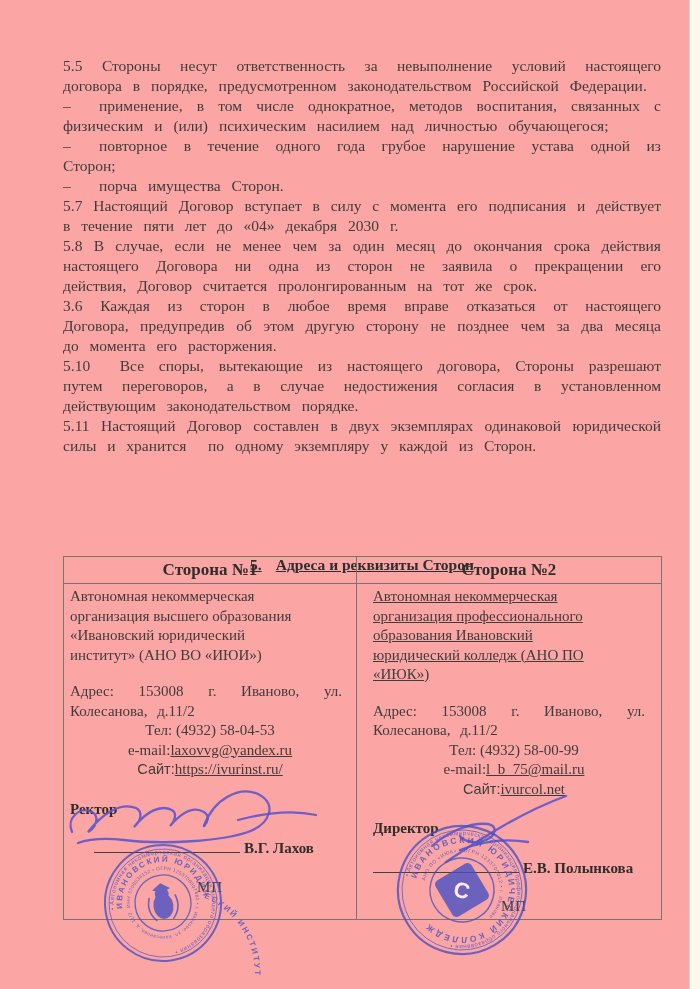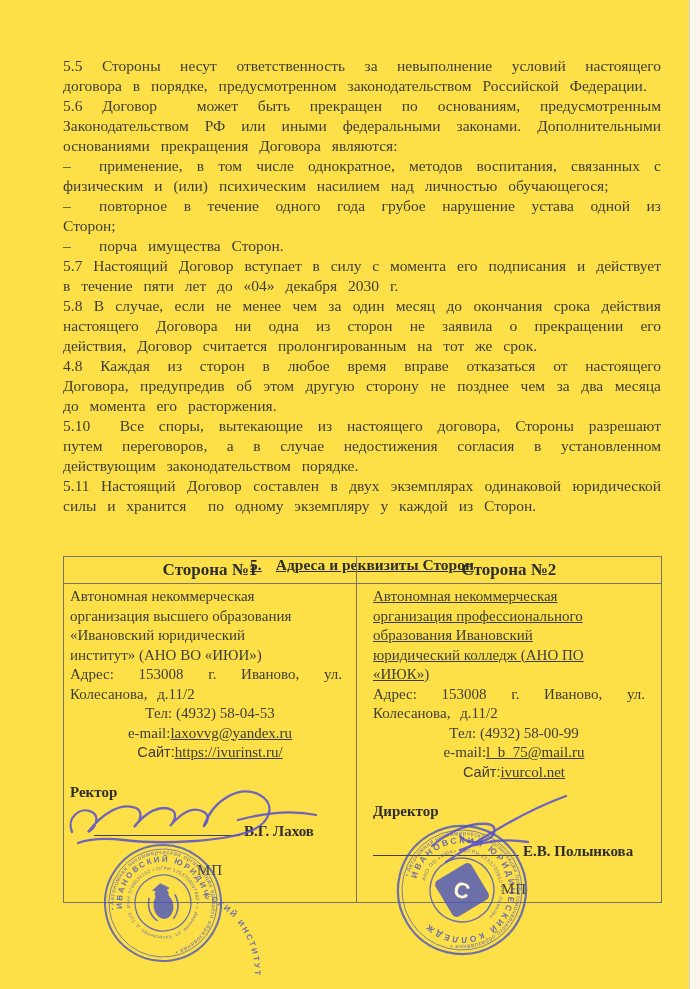--- a/index.html
+++ b/index.html
@@ -1,20 +1,20 @@
 <!DOCTYPE html>
 <html><head>
 <meta charset="utf-8">
 <style>
   html,body{margin:0;padding:0;background:#e8e8e8;}
   .page{
     position:relative;
     width:700px;height:989px;
     margin:0 auto;
-    background:#fde047;
+    background:#fca5a5;
     overflow:hidden;
     font-family:"Liberation Serif","DejaVu Serif",serif;
     color:#3d3d3b;
   }
   .scan-edge-line{position:absolute;top:0;bottom:0;right:10px;width:1px;background:#d9d6cb;}
   .scan-edge-strip{position:absolute;top:0;bottom:0;right:0;width:10px;background:#fbf9ee;}
 
   .body-text{
     position:absolute;left:63px;top:56px;width:598px;
   }
@@ -45,21 +45,21 @@
     height:24px;font-size:17px;font-weight:bold;color:#2e2e2c;
     text-align:center;vertical-align:middle;padding:1px 2px;
   }
   table.parties col.c1{width:293px;}
   table.parties col.c2{width:305px;}
   table.parties td{vertical-align:top;height:294px;padding:3px 6px 2px 6px;}
   table.parties td.right-cell{padding-left:16px;}
 
   .org{max-width:238px;}
   .right-cell .org{max-width:228px;text-decoration:underline;}
-  .addr{text-align:justify;word-spacing:6px;max-width:272px;}
+  .addr{text-align:justify;word-spacing:6px;max-width:272px;margin-top:17px;}
   .cell-line{white-space:nowrap;text-align:center;}
   .lnk{text-decoration:underline;color:#3d3d3b;margin-left:0;}
   .sans{font-family:"Liberation Sans","DejaVu Sans",sans-serif;font-size:14.5px;}
   .role{font-weight:bold;color:#2e2e2c;margin-top:20px;}
   .right-cell .role{margin-top:20px;}
   .sigrow{margin-top:18px;white-space:nowrap;}
   .sigline{display:inline-block;width:146px;height:15px;border-bottom:1.4px solid #44423e;}
   .sigrow.indent .sigline{margin-left:24px;}
   .signer{font-weight:bold;color:#2e2e2c;margin-left:4px;}
   .mp{text-align:center;margin-top:19px;letter-spacing:1px;}
@@ -69,27 +69,26 @@
   .stamp text{font-family:"Liberation Sans","DejaVu Sans",sans-serif;}
   .sig-stroke{fill:none;stroke:#5f57c9;stroke-width:2.3;stroke-linecap:round;opacity:0.9;}
 </style>
 </head>
 <body>
 
 <div class="page">
 
   <div class="body-text">
     <p class="para">5.5 Стороны несут ответственность за невыполнение условий настоящего договора в порядке, предусмотренном законодательством Российской Федерации.</p>
-    <p class="para">5.6 Договор  может быть прекращен по основаниям, предусмотренным Законодательством РФ или иными федеральными законами. Дополнительными основаниями прекращения Договора являются:</p>
     <p class="para"><span class="dash">–</span><span>применение, в том числе однократное, методов воспитания, связанных с физическим и (или) психическим насилием над личностью обучающегося;</span></p>
     <p class="para"><span class="dash">–</span><span>повторное в течение одного года грубое нарушение устава одной из Сторон;</span></p>
     <p class="para"><span class="dash">–</span><span>порча имущества Сторон.</span></p>
     <p class="para">5.7 Настоящий Договор вступает в силу с момента его подписания и действует в течение пяти лет до «04» декабря 2030 г.</p>
     <p class="para">5.8 В случае, если не менее чем за один месяц до окончания срока действия настоящего Договора ни одна из сторон не заявила о прекращении его действия, Договор считается пролонгированным на тот же срок.</p>
-    <p class="para">4.8 Каждая из сторон в любое время вправе отказаться от настоящего Договора, предупредив об этом другую сторону не позднее чем за два месяца до момента его расторжения.</p>
+    <p class="para">3.6 Каждая из сторон в любое время вправе отказаться от настоящего Договора, предупредив об этом другую сторону не позднее чем за два месяца до момента его расторжения.</p>
     <p class="para">5.10  Все споры, вытекающие из настоящего договора, Стороны разрешают путем переговоров, а в случае недостижения согласия в установленном действующим законодательством порядке.</p>
     <p class="para">5.11 Настоящий Договор составлен в двух экземплярах одинаковой юридической силы и хранится  по одному экземпляру у каждой из Сторон.</p>
   </div>
 
   <div class="section-header">
     <span class="u num">5.</span><span class="u">Адреса и реквизиты Сторон</span>
   </div>
 
   <table class="parties">
     <colgroup>

